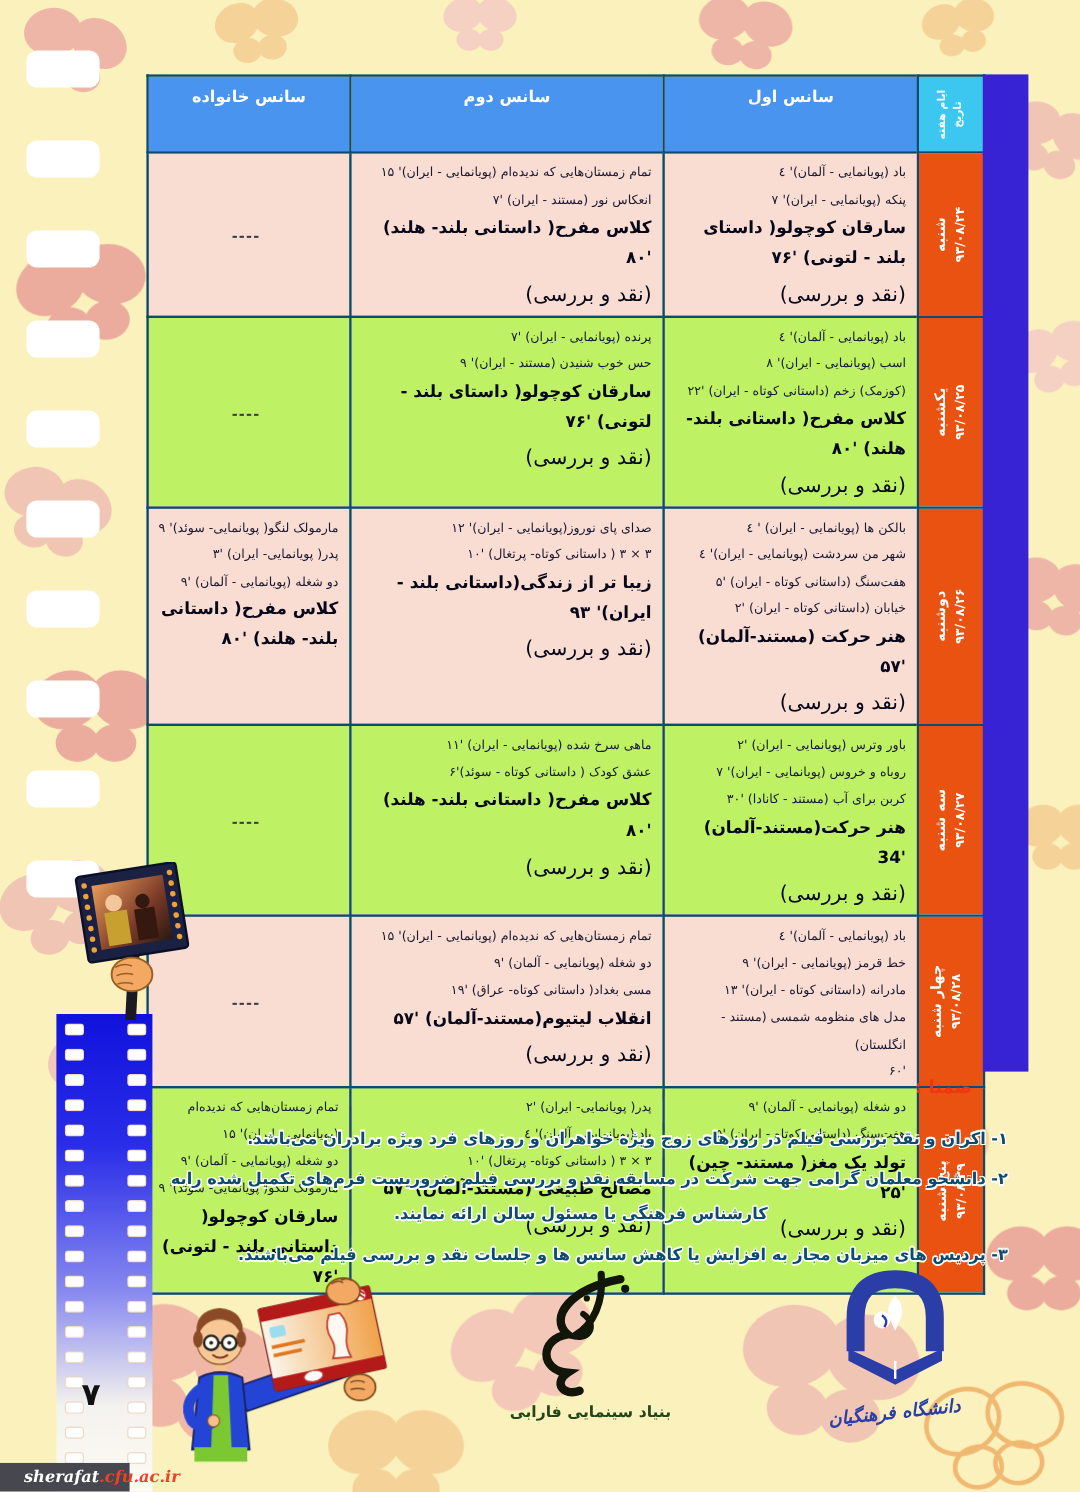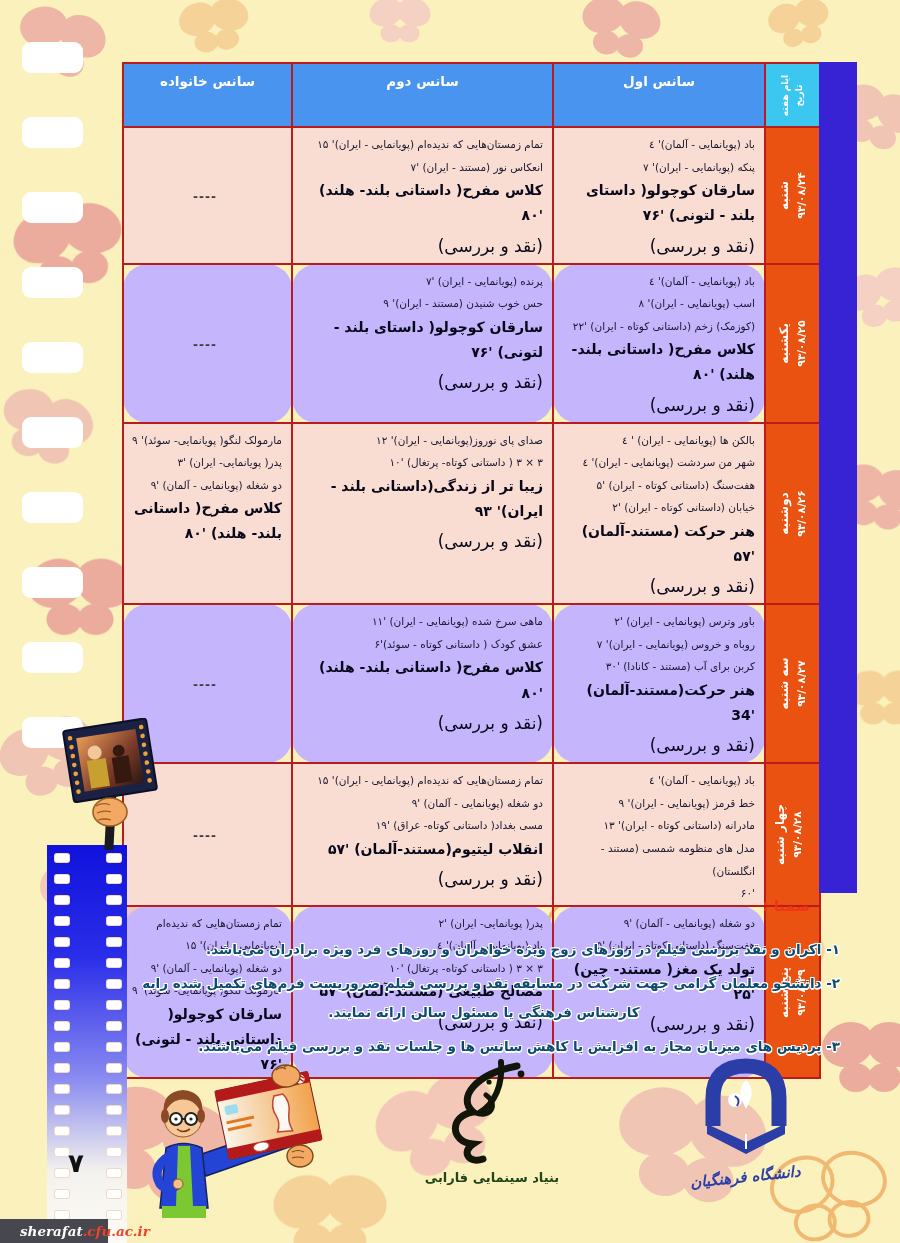--- a/index.html
+++ b/index.html
@@ -11,33 +11,33 @@
   
   .bg{position:absolute;inset:0;z-index:0;}
   
   .sprockets{position:absolute;left:0;top:0;width:130px;height:820px;z-index:1;}
   .sprocket{position:absolute;left:22px;width:61px;height:31px;background:#fff;border-radius:9px;}
   
   table.sched{
     position:absolute;left:122px;top:62px;width:697px;z-index:2;
     border-collapse:collapse;table-layout:fixed;direction:rtl;
   }
-  table.sched td,table.sched th{border:2px solid #b91c1c;overflow:hidden;}
+  table.sched td,table.sched th{border:2px solid #0c4a6e;overflow:hidden;}
   th.session{background:#4994EE;color:#fff;font-size:13.5px;font-weight:bold;
     vertical-align:top;text-align:center;padding-top:9px;height:52px;}
   th.datehead{background:#3CC7F1;position:relative;}
   td.datecell{background:#E95210;position:relative;}
   .rotwrap{position:absolute;inset:0;display:grid;place-items:center;}
   .rot{transform:rotate(-90deg);white-space:nowrap;text-align:center;direction:rtl;}
   .datehead .rot{color:#fff;font-size:9px;font-weight:bold;line-height:1.5;}
   .datecell .rot .dayname{color:#fff;font-size:12px;font-weight:bold;line-height:1.6;}
   .datecell .rot .daydate{color:#fff;font-size:10.5px;font-weight:bold;line-height:1.5;}
   td.cell{vertical-align:top;text-align:right;padding:5px 9px 0 4px;}
   tr.pink td.cell{background:#F9DCD2;}
-  tr.green td.cell{background:#c4b5fd;border-radius:25px;}
+  tr.green td.cell{background:#bef264;}
   .line{font-size:10.5px;line-height:2.15;color:#181830;}
   .line.b{font-size:14px;line-height:1.8;font-weight:bold;color:#07071a;}
   .line.r{font-size:17px;line-height:2.0;font-weight:normal;color:#07071a;text-align:right;}
   td.dashcell{vertical-align:middle;}
   .line.dash{text-align:center;font-weight:bold;font-size:12px;letter-spacing:1px;color:#3c3c3c;}
   
   .banner{position:absolute;left:819px;top:62px;width:38px;height:831px;background:#3722D4;z-index:2;}
   
   .notes{position:absolute;left:128px;top:897px;width:712px;z-index:2;direction:rtl;text-align:right;}
   .notes-label{font-size:15px;font-weight:bold;color:#F03512;margin-right:30px;margin-bottom:20px;}

